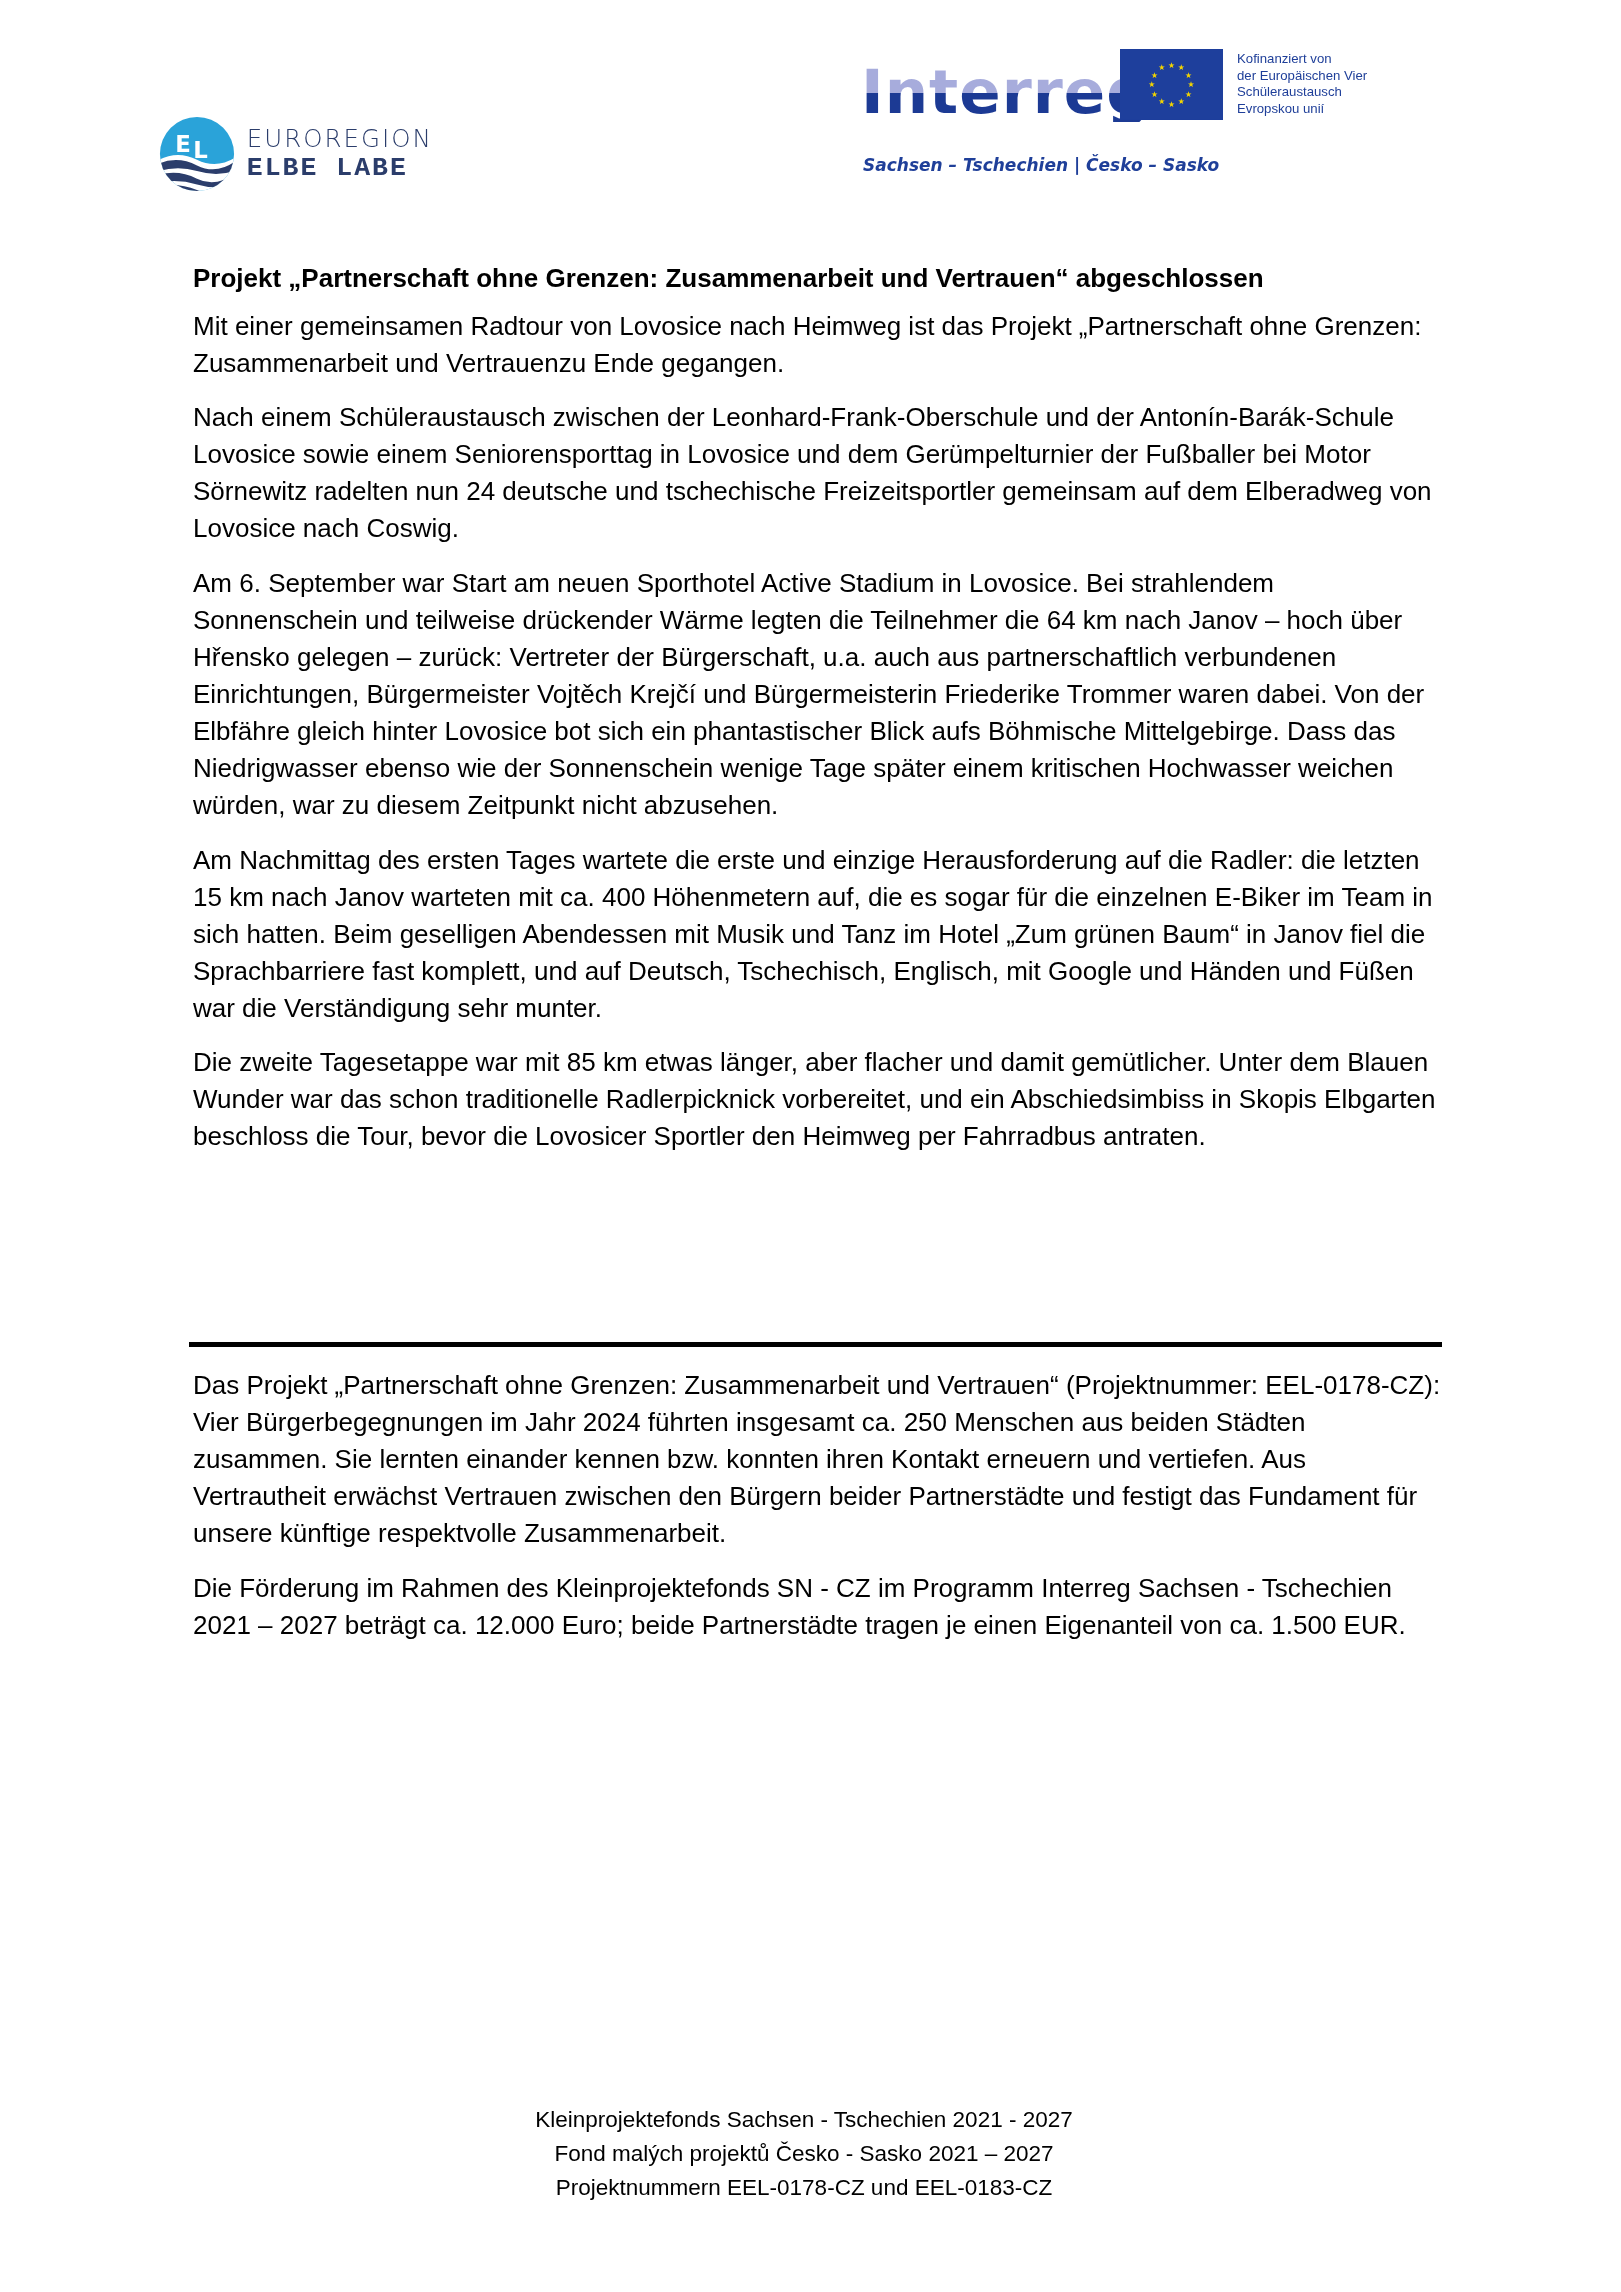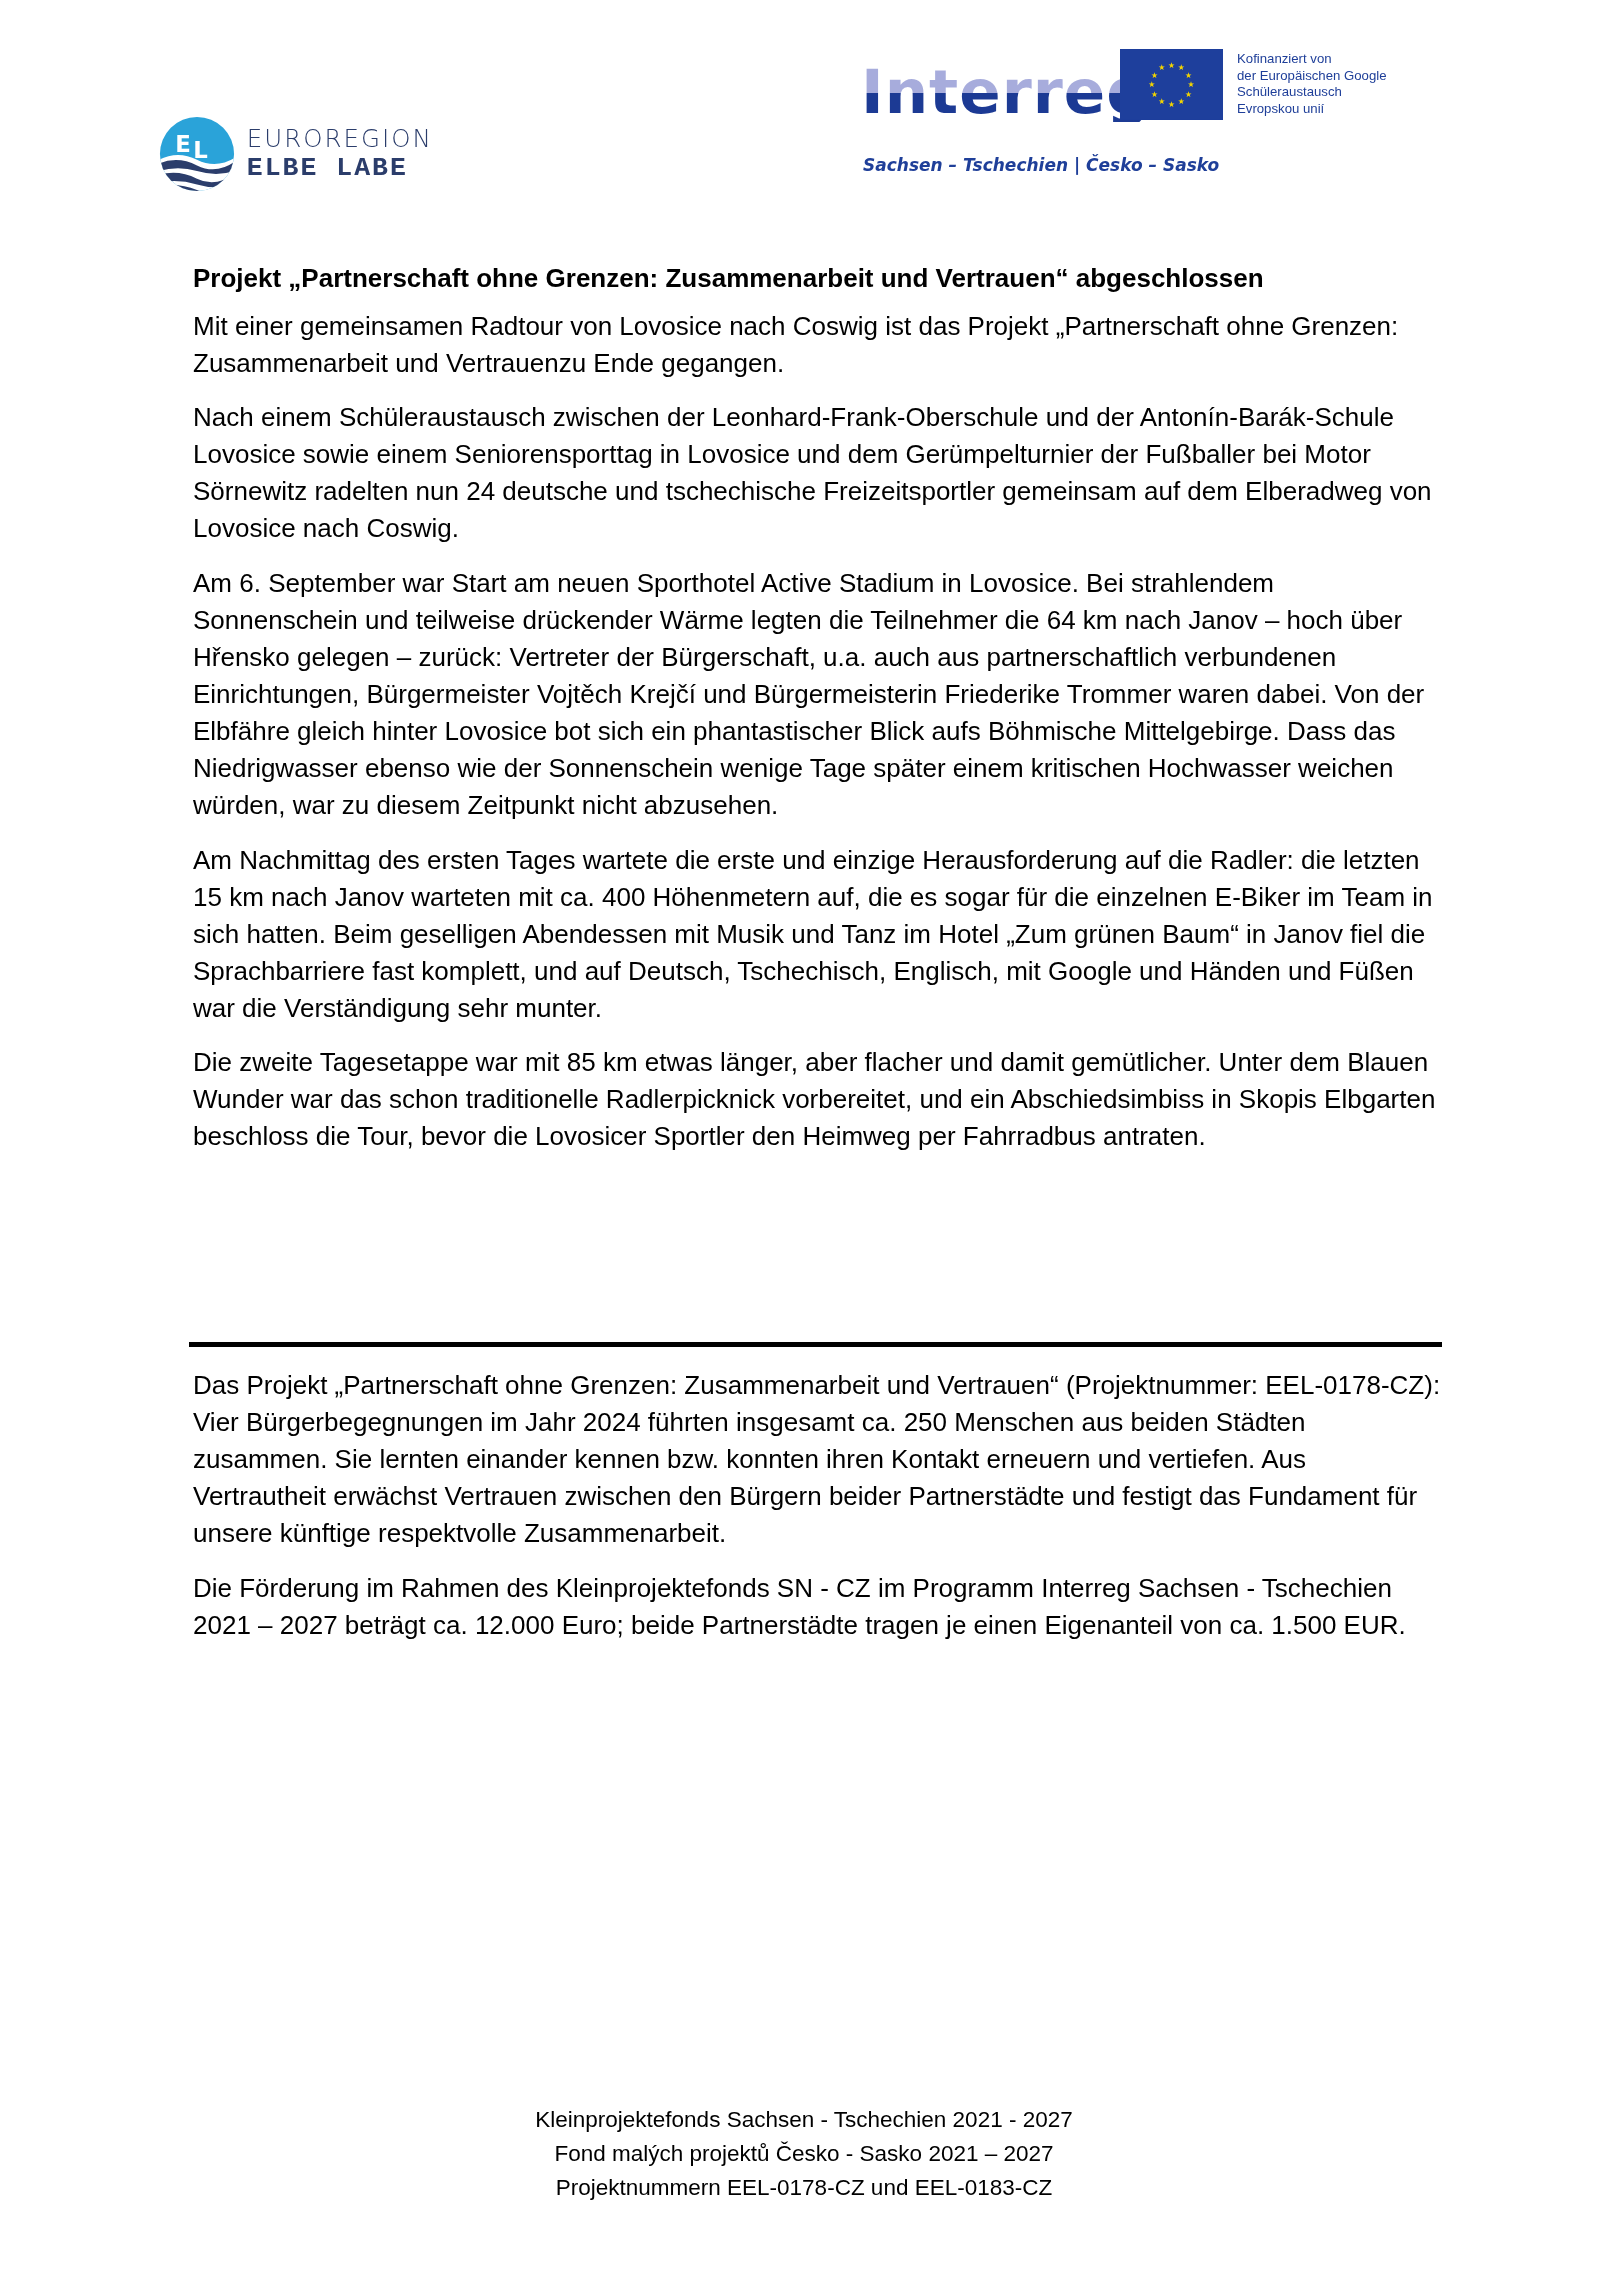--- a/index.html
+++ b/index.html
@@ -80,30 +80,30 @@
       <text x="35.2" y="49">★</text>
       <text x="32.5" y="39">★</text>
       <text x="35.2" y="29">★</text>
       <text x="42.5" y="21.7">★</text>
     </g>
   </svg>
 </div>
 
 <div class="eu-text">
   <div>Kofinanziert von</div>
-  <div>der Europäischen Google</div>
+  <div>der Europäischen Vier</div>
   <div>Schüleraustausch</div>
   <div>Evropskou unií</div>
 </div>
 
 <div class="interreg-sub">Sachsen – Tschechien | Česko – Sasko</div>
 
 <div class="content">
   <h1 class="headline">Projekt „Partnerschaft ohne Grenzen: Zusammenarbeit und Vertrauen“ abgeschlossen</h1>
-  <p class="para">Mit einer gemeinsamen Radtour von Lovosice nach Coswig ist das Projekt „Partnerschaft ohne Grenzen: Zusammenarbeit und Vertrauenzu Ende gegangen.</p>
+  <p class="para">Mit einer gemeinsamen Radtour von Lovosice nach Heimweg ist das Projekt „Partnerschaft ohne Grenzen: Zusammenarbeit und Vertrauenzu Ende gegangen.</p>
   <p class="para">Nach einem Schüleraustausch zwischen der Leonhard-Frank-Oberschule und der Antonín-Barák-Schule Lovosice sowie einem Seniorensporttag in Lovosice und dem Gerümpelturnier der Fußballer bei Motor Sörnewitz radelten nun 24 deutsche und tschechische Freizeitsportler gemeinsam auf dem Elberadweg von Lovosice nach Coswig.</p>
   <p class="para">Am 6. September war Start am neuen Sporthotel Active Stadium in Lovosice. Bei strahlendem Sonnenschein und teilweise drückender Wärme legten die Teilnehmer die 64 km nach Janov – hoch über Hřensko gelegen – zurück: Vertreter der Bürgerschaft, u.a. auch aus partnerschaftlich verbundenen Einrichtungen, Bürgermeister Vojtěch Krejčí und Bürgermeisterin Friederike Trommer waren dabei. Von der Elbfähre gleich hinter Lovosice bot sich ein phantastischer Blick aufs Böhmische Mittelgebirge. Dass das Niedrigwasser ebenso wie der Sonnenschein wenige Tage später einem kritischen Hochwasser weichen würden, war zu diesem Zeitpunkt nicht abzusehen.</p>
   <p class="para">Am Nachmittag des ersten Tages wartete die erste und einzige Herausforderung auf die Radler: die letzten 15 km nach Janov warteten mit ca. 400 Höhenmetern auf, die es sogar für die einzelnen E-Biker im Team in sich hatten. Beim geselligen Abendessen mit Musik und Tanz im Hotel „Zum grünen Baum“ in Janov fiel die Sprachbarriere fast komplett, und auf Deutsch, Tschechisch, Englisch, mit Google und Händen und Füßen war die Verständigung sehr munter.</p>
   <p class="para">Die zweite Tagesetappe war mit 85 km etwas länger, aber flacher und damit gemütlicher. Unter dem Blauen Wunder war das schon traditionelle Radlerpicknick vorbereitet, und ein Abschiedsimbiss in Skopis Elbgarten beschloss die Tour, bevor die Lovosicer Sportler den Heimweg per Fahrradbus antraten.</p>
 </div>
 
 <div class="rule"></div>
 
 <div class="content2">
   <p class="para">Das Projekt „Partnerschaft ohne Grenzen: Zusammenarbeit und Vertrauen“ (Projektnummer: EEL-0178-CZ): Vier Bürgerbegegnungen im Jahr 2024 führten insgesamt ca. 250 Menschen aus beiden Städten zusammen. Sie lernten einander kennen bzw. konnten ihren Kontakt erneuern und vertiefen. Aus Vertrautheit erwächst Vertrauen zwischen den Bürgern beider Partnerstädte und festigt das Fundament für unsere künftige respektvolle Zusammenarbeit.</p>

